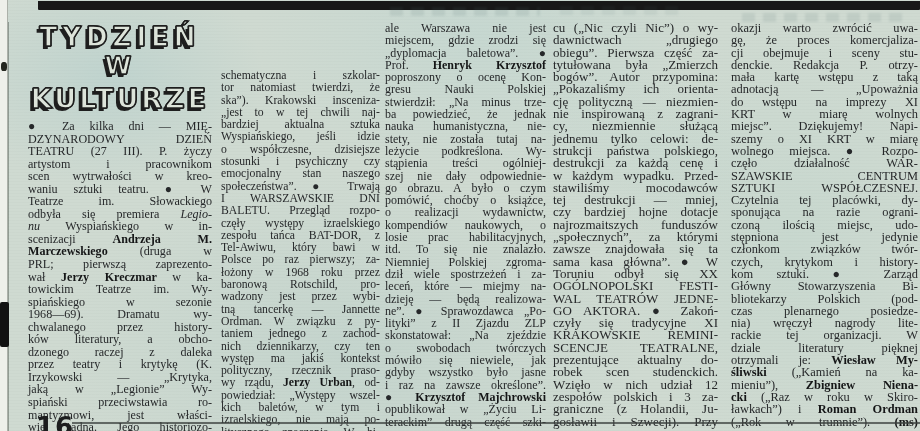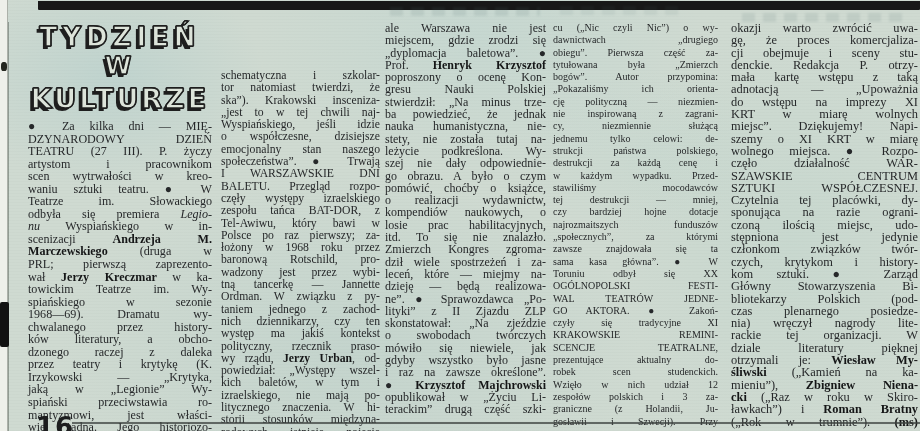--- a/index.html
+++ b/index.html
@@ -50,21 +50,21 @@
     -moz-text-align-last:justify;
     text-align-last:justify;
     white-space:nowrap;
   }
   .col b{color:#151617;}
   .col i{font-style:italic;}
   .col1{left:28px;width:184px;top:24px;font-size:12.1px;}
   .col1 .line{line-height:12.55px;height:12.55px;}
   .col2{left:221px;width:159px;font-size:11.7px;margin-top:48px;}
   .col3{left:385px;width:161px;font-size:12px;}
-  .col4{left:553px;width:165px;font-size:10px;}
+  .col4{left:553px;width:165px;font-size:13px;}
   .col5{left:731px;width:187px;font-size:12.4px;}
   .col2 .line,.col3 .line,.col4 .line,.col5 .line{line-height:12.3px;height:12.3px;}
 
   .pageno{position:absolute;left:36px;top:412px;font-family:"DejaVu Sans",sans-serif;
     font-weight:800;font-size:26px;color:#1c1d1e;letter-spacing:1px;transform:scaleY(1.05);}
   .bottom-rule{position:absolute;left:72px;top:422px;width:848px;height:2px;background:rgba(60,66,63,0.75);}
 </style>
 </head>
 <body>
 
@@ -108,22 +108,24 @@
         <div class="line">wie żadna. Jego historiozo-</div>
       </div>
   </div>
 
   <div class="col col2">
     <div class="lines">
         <div class="line">schematyczna i szkolar-</div>
         <div class="line">tor natomiast twierdzi, że</div>
         <div class="line">ska”). Krakowski insceniza-</div>
         <div class="line">„jest to w tej chwili naj-</div>
+        <div class="line">bardziej aktualna sztuka</div>
         <div class="line">Wyspiańskiego, jeśli idzie</div>
         <div class="line">o współczesne, dzisiejsze</div>
+        <div class="line">stosunki i psychiczny czy</div>
         <div class="line">emocjonalny stan naszego</div>
         <div class="line">społeczeństwa”. ● Trwają</div>
         <div class="line">I WARSZAWSKIE DNI</div>
         <div class="line">BALETU. Przegląd rozpo-</div>
         <div class="line">częły występy izraelskiego</div>
         <div class="line">zespołu tańca BAT-DOR, z</div>
         <div class="line">Tel-Awiwu, który bawi w</div>
         <div class="line">Polsce po raz pierwszy; za-</div>
         <div class="line">łożony w 1968 roku przez</div>
         <div class="line">baronową Rotschild, pro-</div>
@@ -151,28 +153,29 @@
         <div class="line">miejscem, gdzie zrodzi się</div>
         <div class="line">„dyplomacja baletowa”. ●</div>
         <div class="line">Prof. <b>Henryk Krzysztof</b></div>
         <div class="line">poproszony o ocenę Kon-</div>
         <div class="line">gresu Nauki Polskiej</div>
         <div class="line">stwierdził: „Na minus trze-</div>
         <div class="line">ba powiedzieć, że jednak</div>
         <div class="line">nauka humanistyczna, nie-</div>
         <div class="line">stety, nie została tutaj na-</div>
         <div class="line">leżycie podkreślona. Wy-</div>
+        <div class="line">stąpienia treści ogólniej-</div>
         <div class="line">szej nie dały odpowiednie-</div>
         <div class="line">go obrazu. A było o czym</div>
         <div class="line">pomówić, choćby o książce,</div>
         <div class="line">o realizacji wydawnictw,</div>
         <div class="line">kompendiów naukowych, o</div>
         <div class="line">losie prac habilitacyjnych,</div>
         <div class="line">itd. To się nie znalazło.</div>
-        <div class="line">Zmierzch Kongres zgroma-</div>
+        <div class="line">Niemniej Polskiej zgroma-</div>
         <div class="line">dził wiele spostrzeżeń i za-</div>
         <div class="line">leceń, które — miejmy na-</div>
         <div class="line">dzieję — będą realizowa-</div>
         <div class="line">ne”. ● Sprawozdawca „Po-</div>
         <div class="line">lityki” z II Zjazdu ZLP</div>
         <div class="line">skonstatował: „Na zjeździe</div>
         <div class="line">o swobodach twórczych</div>
         <div class="line">mówiło się niewiele, jak</div>
         <div class="line">gdyby wszystko było jasne</div>
         <div class="line">i raz na zawsze określone”.</div>
@@ -246,21 +249,21 @@
         <div class="line">Główny Stowarzyszenia Bi-</div>
         <div class="line">bliotekarzy Polskich (pod-</div>
         <div class="line">czas plenarnego posiedze-</div>
         <div class="line">nia) wręczył nagrody lite-</div>
         <div class="line">rackie tej organizacji. W</div>
         <div class="line">dziale literatury pięknej</div>
         <div class="line">otrzymali je: <b>Wiesław My-</b></div>
         <div class="line"><b>śliwski</b> („Kamień na ka-</div>
         <div class="line">mieniu”), <b>Zbigniew Niena-</b></div>
         <div class="line"><b>cki</b> („Raz w roku w Skiro-</div>
-        <div class="line">ławkach”) i <b>Roman Bratny</b></div>
+        <div class="line">ławkach”) i <b>Roman Ordman</b></div>
         <div class="line">(„Rok w trumnie”). <b>(ms)</b></div>
       </div>
   </div>
 
   <div class="pageno">16</div>
   <div class="bottom-rule"></div>
 
   <div class="edge-strip"></div>
   <div class="edge-line"></div>
   <div class="edge-blob"></div>

